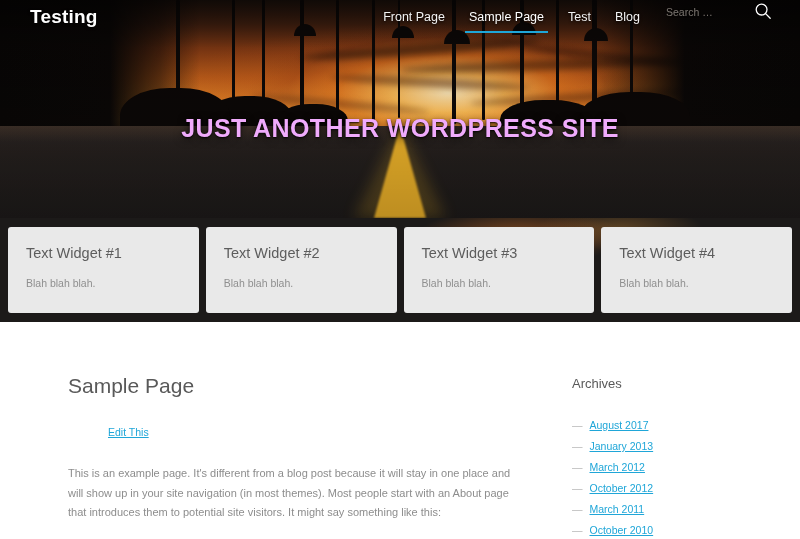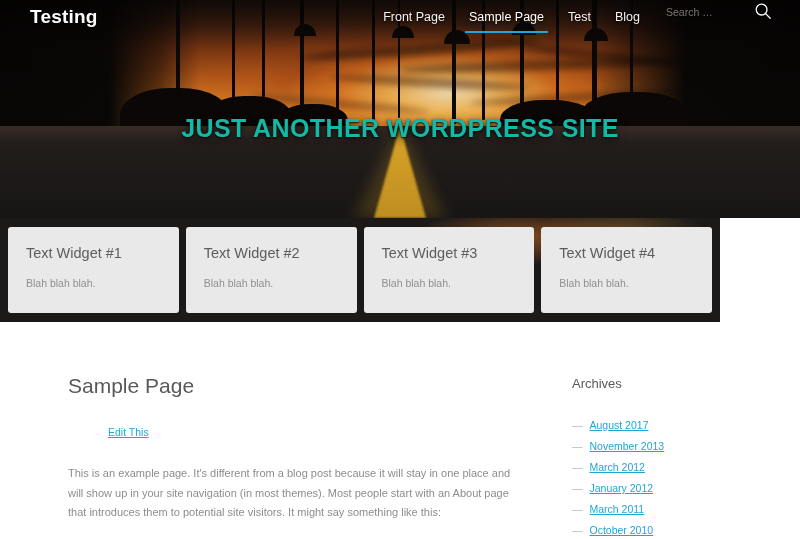--- a/index.html
+++ b/index.html
@@ -198,31 +198,31 @@
     display: flex; align-items: center; justify-content: center;
   }
 
   
   .hero-title {
     position: absolute;
     left: 0; right: 0;
     top: 114px;
     text-align: center;
     z-index: 15;
-    color: #14b8a6;
+    color: #f0abfc;
     font-size: 25px;
     font-weight: bold;
     letter-spacing: 0.4px;
     text-shadow: 0 2px 8px rgba(0,0,0,0.7), 0 1px 2px rgba(0,0,0,0.85);
   }
 
   
   .widget-strip {
     position: relative;
-    width: 720px;
+    width: 800px;
     height: 104px;
     background: #1c1a19;
     padding: 9px 8px;
     display: flex;
     gap: 7px;
     z-index: 5;
   }
   .widget-strip::before {
     content: "";
     position: absolute;
@@ -414,29 +414,29 @@
 
     <aside class="sidebar">
       <h2 class="sidebar-title">Archives</h2>
       <ul class="archive-list">
         <li class="archive-item">
           <span class="archive-dash">—</span>
           <a class="archive-link">August 2017</a>
         </li>
         <li class="archive-item">
           <span class="archive-dash">—</span>
-          <a class="archive-link">November 2013</a>
+          <a class="archive-link">January 2013</a>
         </li>
         <li class="archive-item">
           <span class="archive-dash">—</span>
           <a class="archive-link">March 2012</a>
         </li>
         <li class="archive-item">
           <span class="archive-dash">—</span>
-          <a class="archive-link">January 2012</a>
+          <a class="archive-link">October 2012</a>
         </li>
         <li class="archive-item">
           <span class="archive-dash">—</span>
           <a class="archive-link">March 2011</a>
         </li>
         <li class="archive-item">
           <span class="archive-dash">—</span>
           <a class="archive-link">October 2010</a>
         </li>
 

